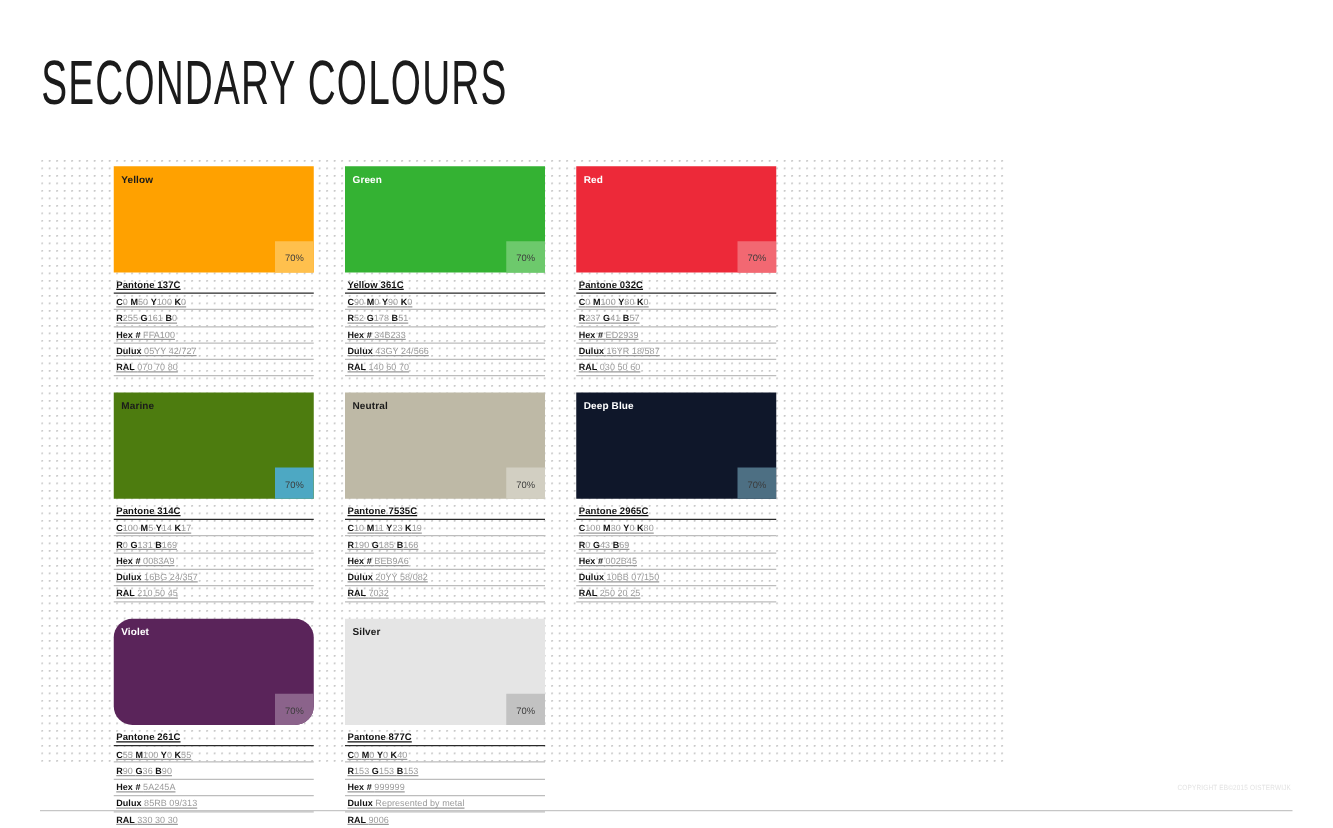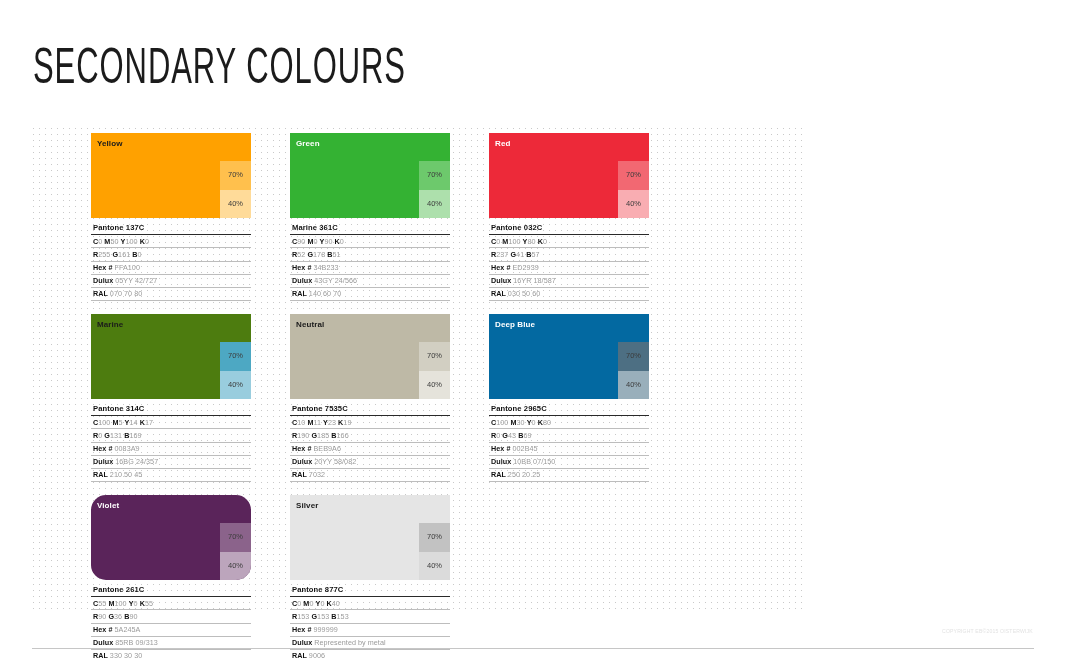--- a/index.html
+++ b/index.html
@@ -52,21 +52,21 @@
 
   
   .grid {
     position: absolute;
     left: 91px;
     top: 133px;
     width: 700px;
   }
   .grid-row {
     display: flex;
-    gap: 39px;
+    gap: 25px;
     margin-bottom: 13px;
   }
   .card {
     width: 160px;
   }
 
   .swatch {
     position: relative;
     height: 85px;
     width: 100%;
@@ -90,35 +90,37 @@
     height: 57px;
   }
   .tint {
     height: 28.5px;
     display: flex;
     align-items: center;
     justify-content: center;
     font-size: 7.5px;
     line-height: 8px;
     color: #3b3b3b;
+    margin-top: 32px;
   }
 
   
   .specs {
     margin-top: 4px;
     width: 100%;
   }
   .spec-row {
     border-bottom: 1px solid #bdbdbd;
     font-size: 7.2px;
     line-height: 9.6px;
     padding: 1.4px 0 1.2px 2px;
     white-space: nowrap;
     color: #9a9a9a;
     letter-spacing: 0.05px;
+    text-decoration: underline;
   }
   .spec-row.head {
     border-bottom: 1px solid #2a2a2a;
     color: #111111;
     font-weight: bold;
     font-size: 7.6px;
     letter-spacing: 0.1px;
   }
   .spec-row .k {
     color: #111111;
@@ -181,21 +183,21 @@
         </div>
         <div class="card">
           <div class="swatch" style="background: rgb(52, 178, 51); padding-left: 36px;">
             <div class="swatch-name" style="color: rgb(255, 255, 255);">Green</div>
             <div class="tints">
               <div class="tint" style="background: rgb(109, 201, 108);">70%</div>
               <div class="tint" style="background: rgb(173, 224, 172);">40%</div>
             </div>
           </div>
           <div class="specs">
-            <div class="spec-row head"><span class="k">Marine 361C</span></div>
+            <div class="spec-row head"><span class="k">Yellow 361C</span></div>
             <div class="spec-row"><span class="k">C</span><span class="v">90 </span><span class="k">M</span><span class="v">0 </span><span class="k">Y</span><span class="v">90 </span><span class="k">K</span><span class="v">0</span></div>
             <div class="spec-row"><span class="k">R</span><span class="v">52 </span><span class="k">G</span><span class="v">178 </span><span class="k">B</span><span class="v">51</span></div>
             <div class="spec-row"><span class="k">Hex # </span><span class="v">34B233</span></div>
             <div class="spec-row"><span class="k">Dulux </span><span class="v">43GY 24/566</span></div>
             <div class="spec-row"><span class="k">RAL </span><span class="v">140 60 70</span></div>
           </div>
         </div>
         <div class="card">
           <div class="swatch" style="background: rgb(237, 41, 57); text-align: center;">
             <div class="swatch-name" style="color: rgb(255, 255, 255);">Red</div>
@@ -243,21 +245,21 @@
           <div class="specs">
             <div class="spec-row head"><span class="k">Pantone 7535C</span></div>
             <div class="spec-row"><span class="k">C</span><span class="v">10 </span><span class="k">M</span><span class="v">11 </span><span class="k">Y</span><span class="v">23 </span><span class="k">K</span><span class="v">19</span></div>
             <div class="spec-row"><span class="k">R</span><span class="v">190 </span><span class="k">G</span><span class="v">185 </span><span class="k">B</span><span class="v">166</span></div>
             <div class="spec-row"><span class="k">Hex # </span><span class="v">BEB9A6</span></div>
             <div class="spec-row"><span class="k">Dulux </span><span class="v">20YY 58/082</span></div>
             <div class="spec-row"><span class="k">RAL </span><span class="v">7032</span></div>
           </div>
         </div>
         <div class="card">
-          <div class="swatch" style="background: #0369a1;">
+          <div class="swatch" style="background: #0f172a;">
             <div class="swatch-name" style="color: rgb(255, 255, 255);">Deep Blue</div>
             <div class="tints">
               <div class="tint" style="background: rgb(77, 111, 131);">70%</div>
               <div class="tint" style="background: rgb(153, 175, 187);">40%</div>
             </div>
           </div>
           <div class="specs">
             <div class="spec-row head"><span class="k">Pantone 2965C</span></div>
             <div class="spec-row"><span class="k">C</span><span class="v">100 </span><span class="k">M</span><span class="v">30 </span><span class="k">Y</span><span class="v">0 </span><span class="k">K</span><span class="v">80</span></div>
             <div class="spec-row"><span class="k">R</span><span class="v">0 </span><span class="k">G</span><span class="v">43 </span><span class="k">B</span><span class="v">69</span></div>

